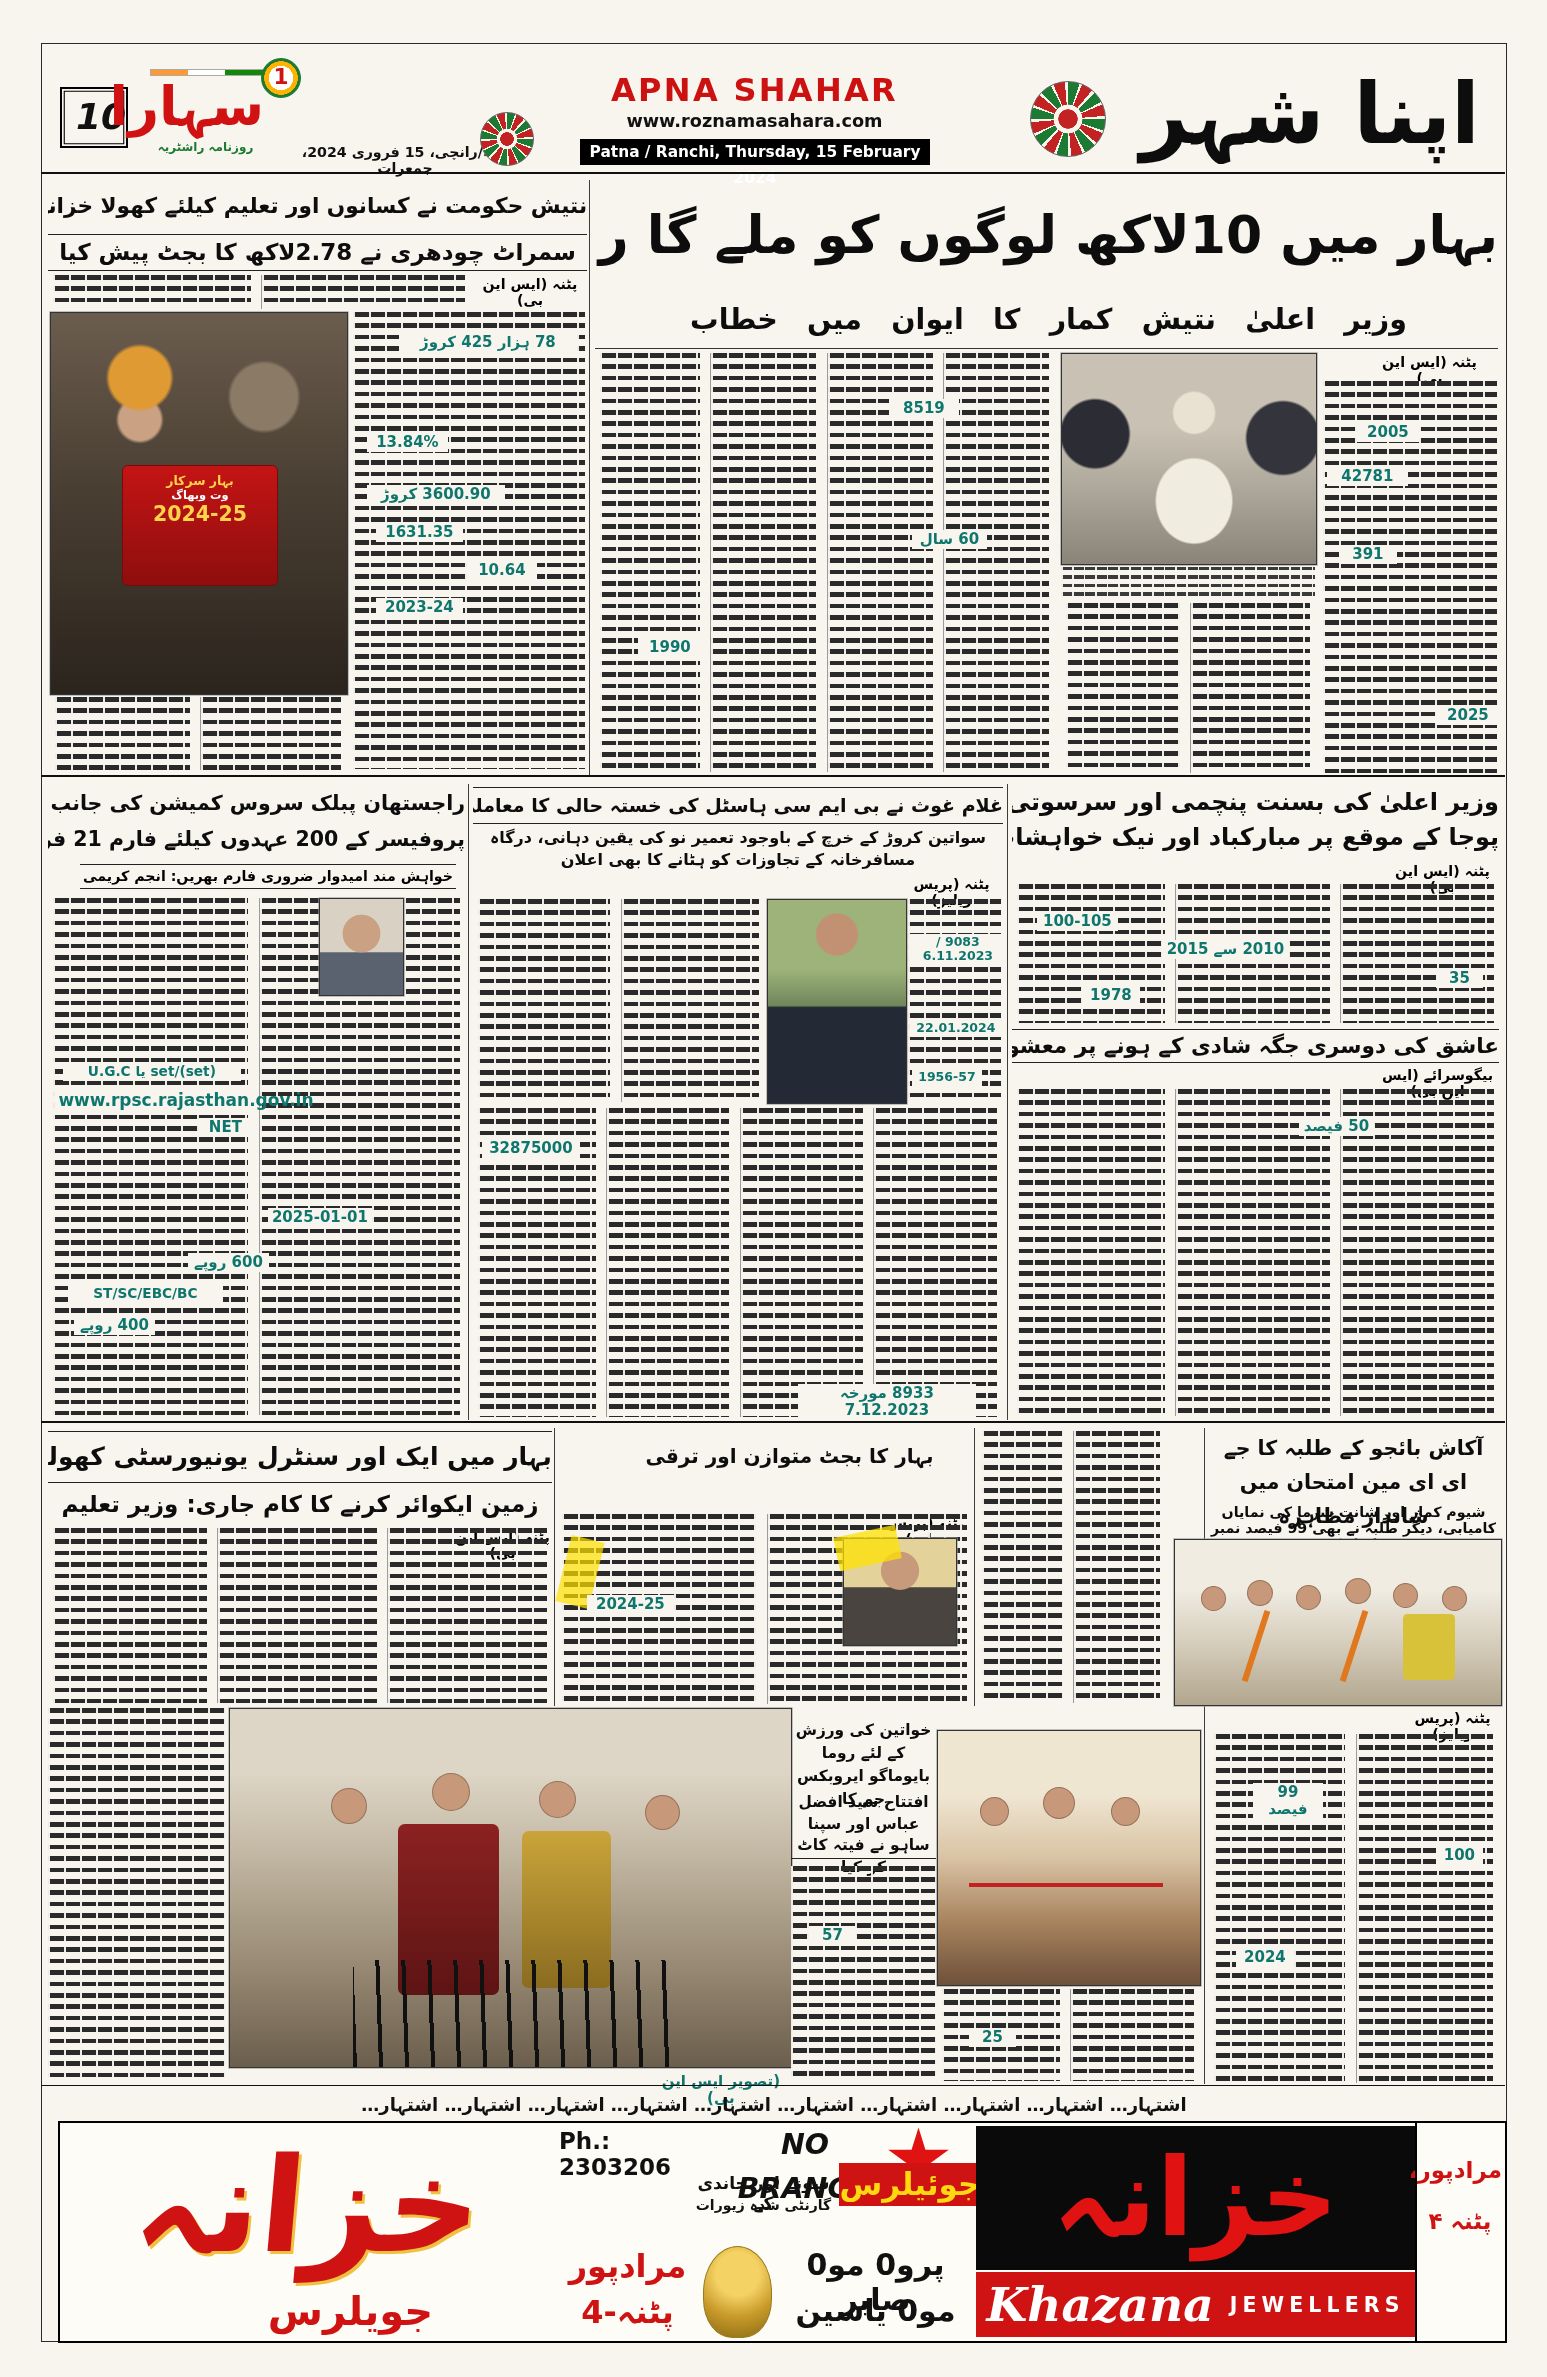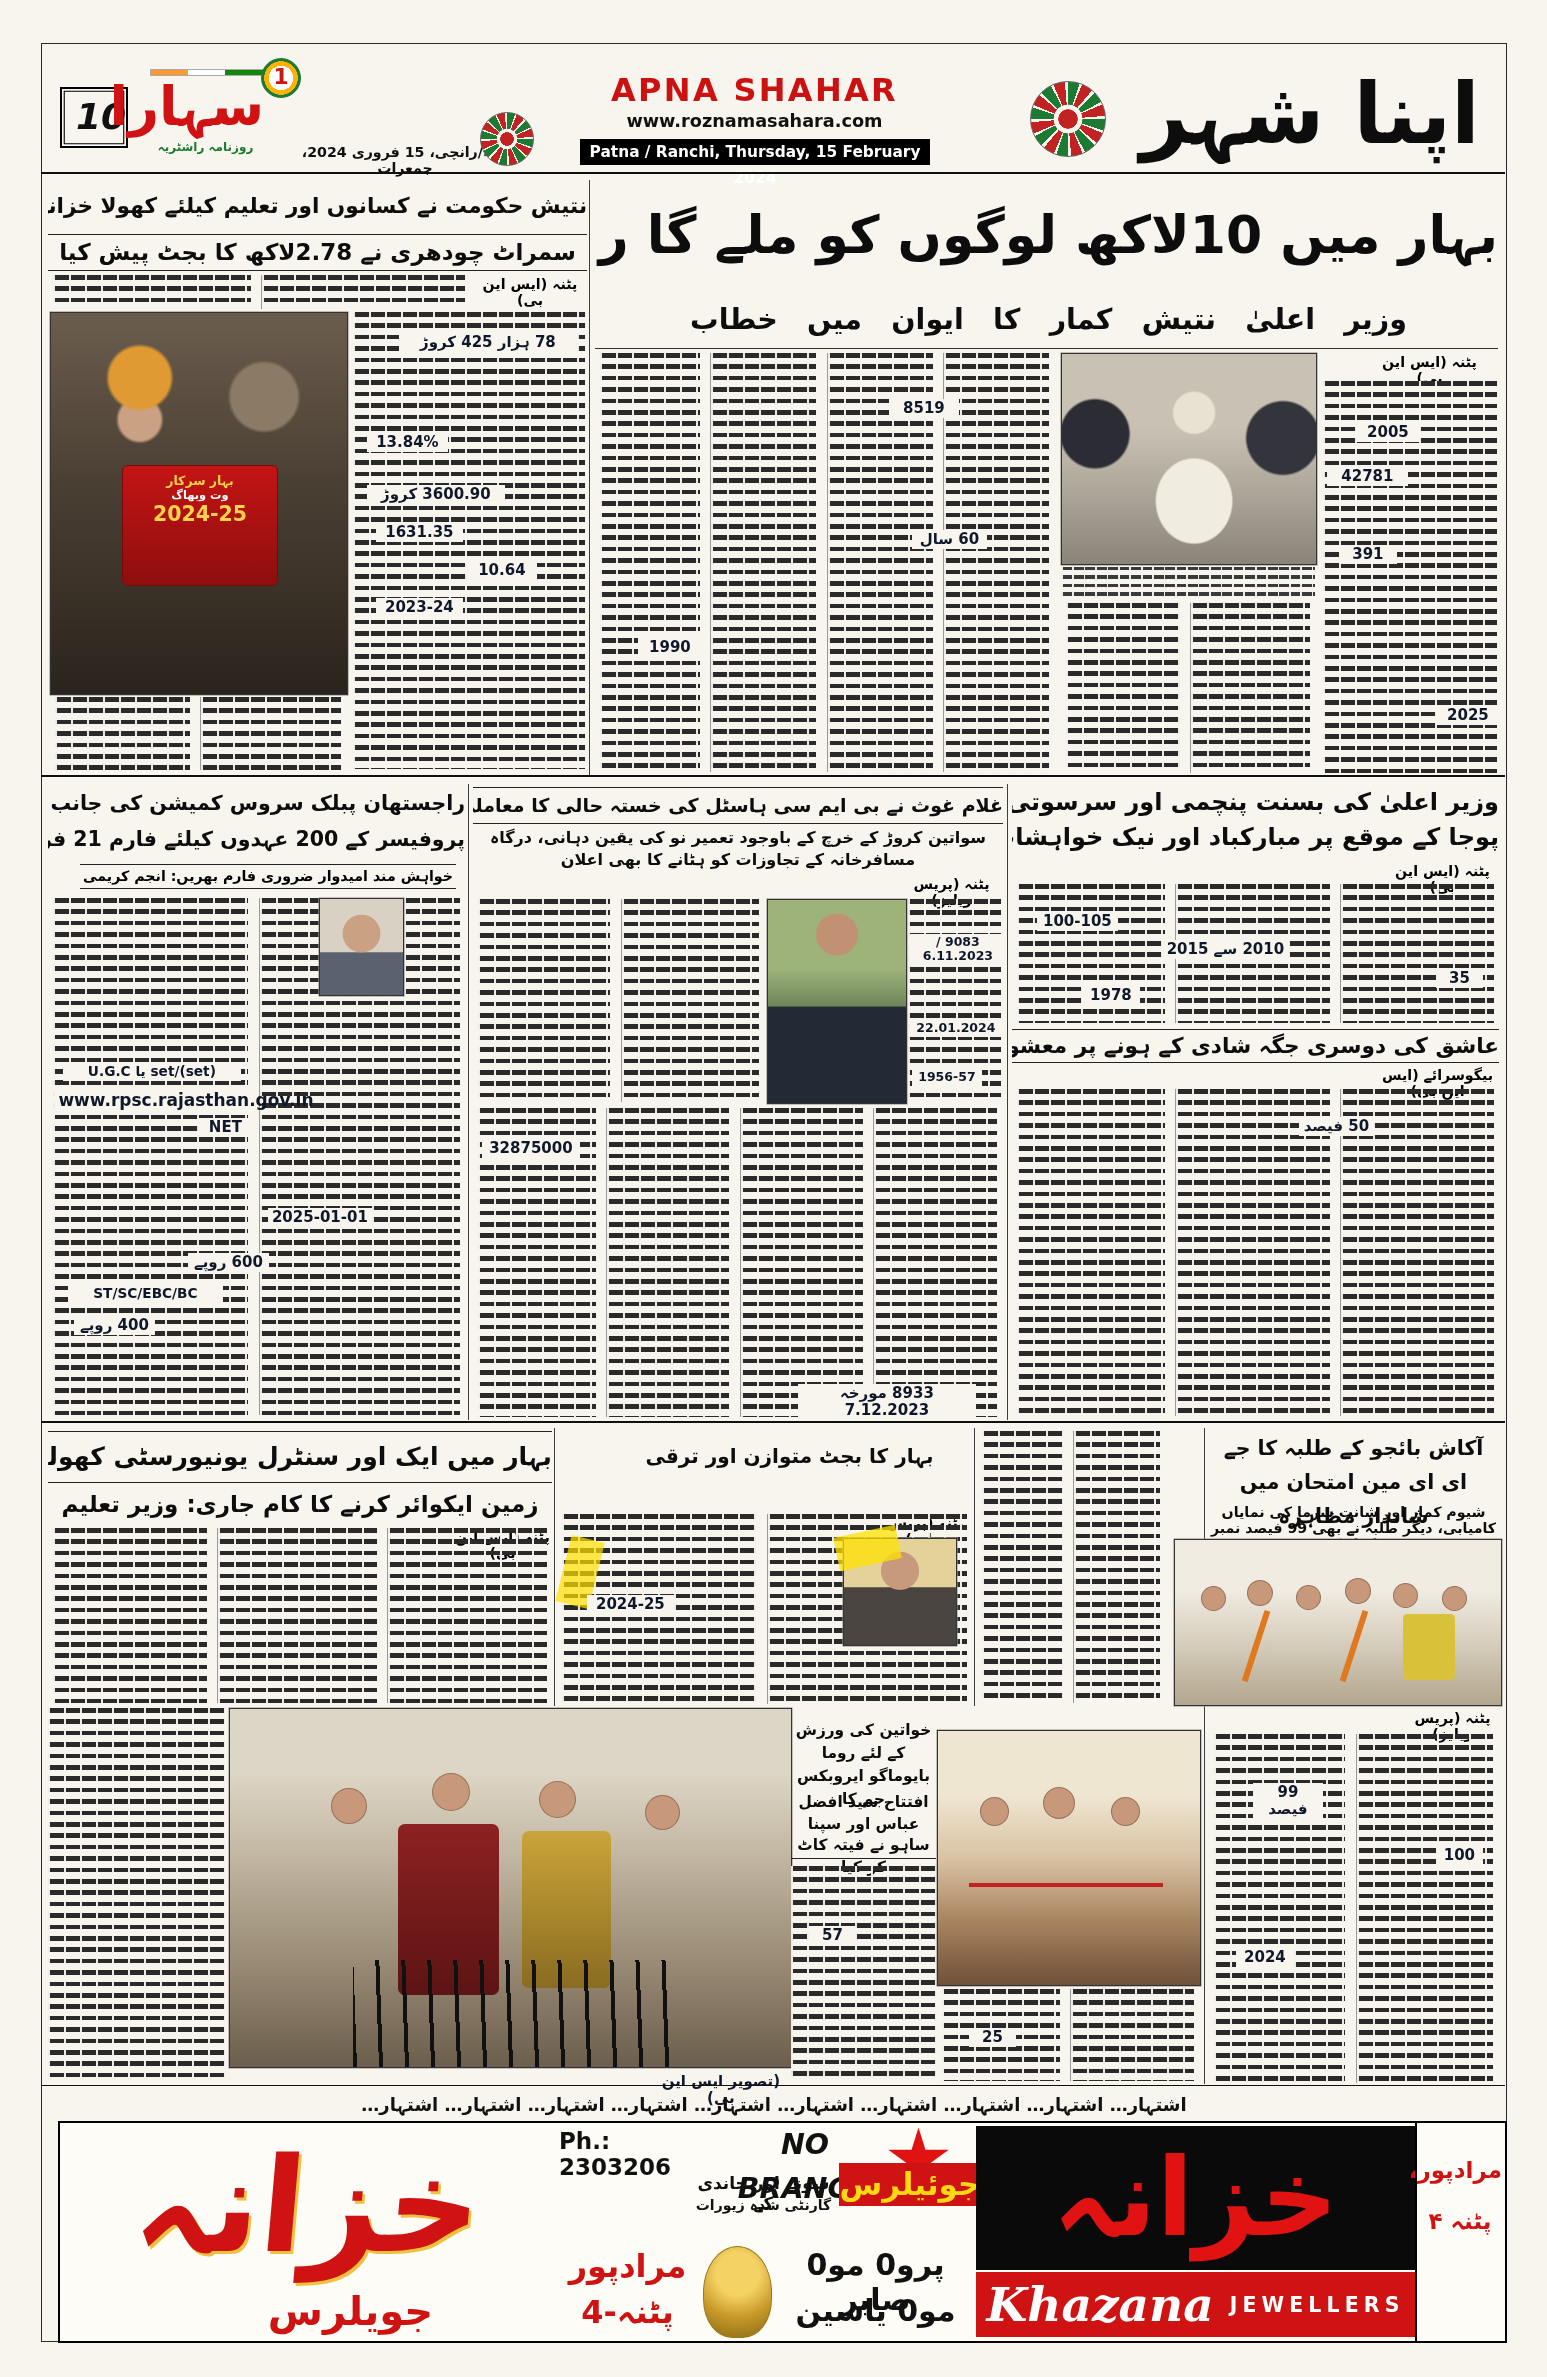--- a/index.html
+++ b/index.html
@@ -10,21 +10,21 @@
   .nowrap{white-space:nowrap;overflow:hidden;}
   .sim{background-image:
     repeating-linear-gradient(to right, rgba(247,245,238,.95) 0 2.3px, rgba(247,245,238,0) 2.3px 16px),
     repeating-linear-gradient(to bottom, #2a2a2a 0 4.6px, rgba(0,0,0,0) 4.6px 11.4px);}
   .sim-sm{background-image:
     repeating-linear-gradient(to right, rgba(247,245,238,.95) 0 1.7px, rgba(247,245,238,0) 1.7px 11.4px),
     repeating-linear-gradient(to bottom, #3a3a3a 0 3.4px, rgba(0,0,0,0) 3.4px 8.5px);}
   .cols{display:flex;}
   .col{flex:1;margin:0 5.1px;}
   .col + .col{border-left:0.9px solid #9b9b9b;padding-left:5.1px;}
-  .chip{position:absolute;background:#f7f5ee;font-weight:bold;text-align:center;font-size:15px;line-height:1.15;padding:1.1px 3.4px;direction:rtl;color:#0f172a;}
+  .chip{position:absolute;background:#f7f5ee;font-weight:bold;text-align:center;font-size:15px;line-height:1.15;padding:1.1px 3.4px;direction:rtl;color:#0f766e;}
   .byl{position:absolute;background:#f7f5ee;font-weight:bold;font-size:14.2px;direction:rtl;text-align:center;color:#000;}
   .boxed{border-top:1.1px solid #222;border-bottom:1.1px solid #222;}
   .photo{position:absolute;border:1.1px solid #333;box-shadow:0 0 0 0.6px #9a9a9a;}
   .vr{position:absolute;width:1.1px;background:#3d3d3d;}
   .hr{position:absolute;background:#101010;}
   .emblem{position:absolute;border-radius:50%;border:1.1px solid #666;background:
     radial-gradient(circle,#c22222 0 18%, #f7f5ee 19% 27%, rgba(0,0,0,0) 28%),
     repeating-conic-gradient(from 0deg, #1d7a33 0deg 18deg, #f7f5ee 18deg 22deg, #c22222 22deg 40deg, #f7f5ee 40deg 45deg);}
   .ph-budget{background:
     radial-gradient(circle at 30% 17%, #e09a33 0 8%, rgba(0,0,0,0) 9%),

